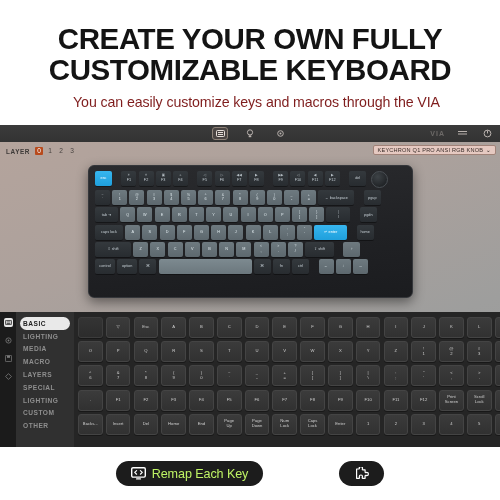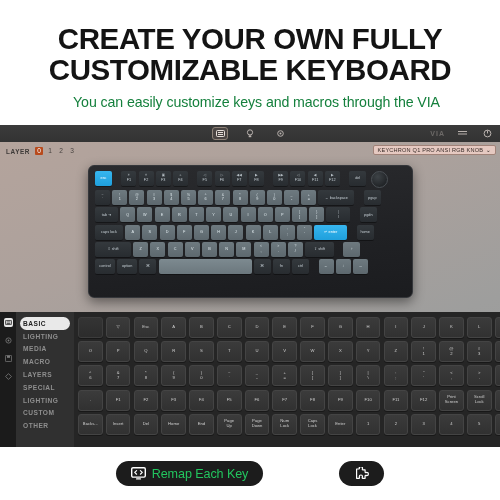--- a/index.html
+++ b/index.html
@@ -15,21 +15,21 @@
   .headline-wrap {
     position: absolute; left: 0; top: 0; width: 500px; height: 125px;
     background: #ffffff; text-align: center;
   }
   .headline {
     font-weight: 700; font-size: 29.5px; line-height: 31px;
     letter-spacing: -0.4px; color: #141414; padding-top: 23px;
     white-space: pre-line;
   }
   .subhead {
-    font-size: 14.2px; color: #15803d; padding-top: 9px; letter-spacing: -0.1px; margin-left: 13px;
+    font-size: 14.2px; color: #7f1d1d; padding-top: 9px; letter-spacing: -0.1px; margin-left: 13px;
   }
 
   
   .app {
     position: absolute; left: 0; top: 125px; width: 500px; height: 322px;
     background: linear-gradient(160deg,#b5a49c 0%,#aca19c 35%,#9e9e9d 70%,#989a99 100%);
     overflow: hidden;
   }
   .titlebar {
     position: relative; height: 17px; width: 100%;
@@ -120,21 +120,21 @@
   .pk.blank { background:linear-gradient(180deg,#343434 0%,#2c2c2c 100%); border-color:#3c3c3c; }
   .pk .t { font-size:4.2px; }
   .pk .b { font-size:4.2px; }
 
   
   .footer {
     position:absolute; left:0; top:447px; width:500px; height:53px;
     background:#ffffff; display:flex; align-items:center; justify-content:center; gap:76px;
   }
   .pill {
-    background:#1c1c1c; color:#22c55e; border-radius:14px; height:25px;
+    background:#1c1c1c; color:#bef264; border-radius:14px; height:25px;
     display:flex; align-items:center; gap:6px; padding:0 15px;
     font-size:12.6px; font-weight:500; letter-spacing:-0.1px;
   }
   .pill svg { display:block; }
 </style>
 </head>
 <body>
 
 <div id="page">
 

